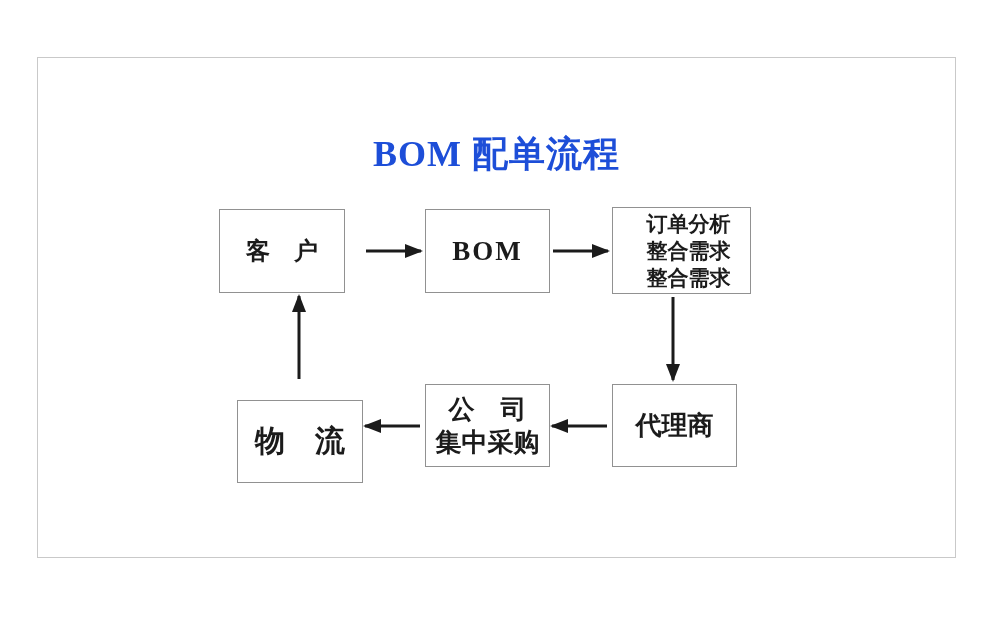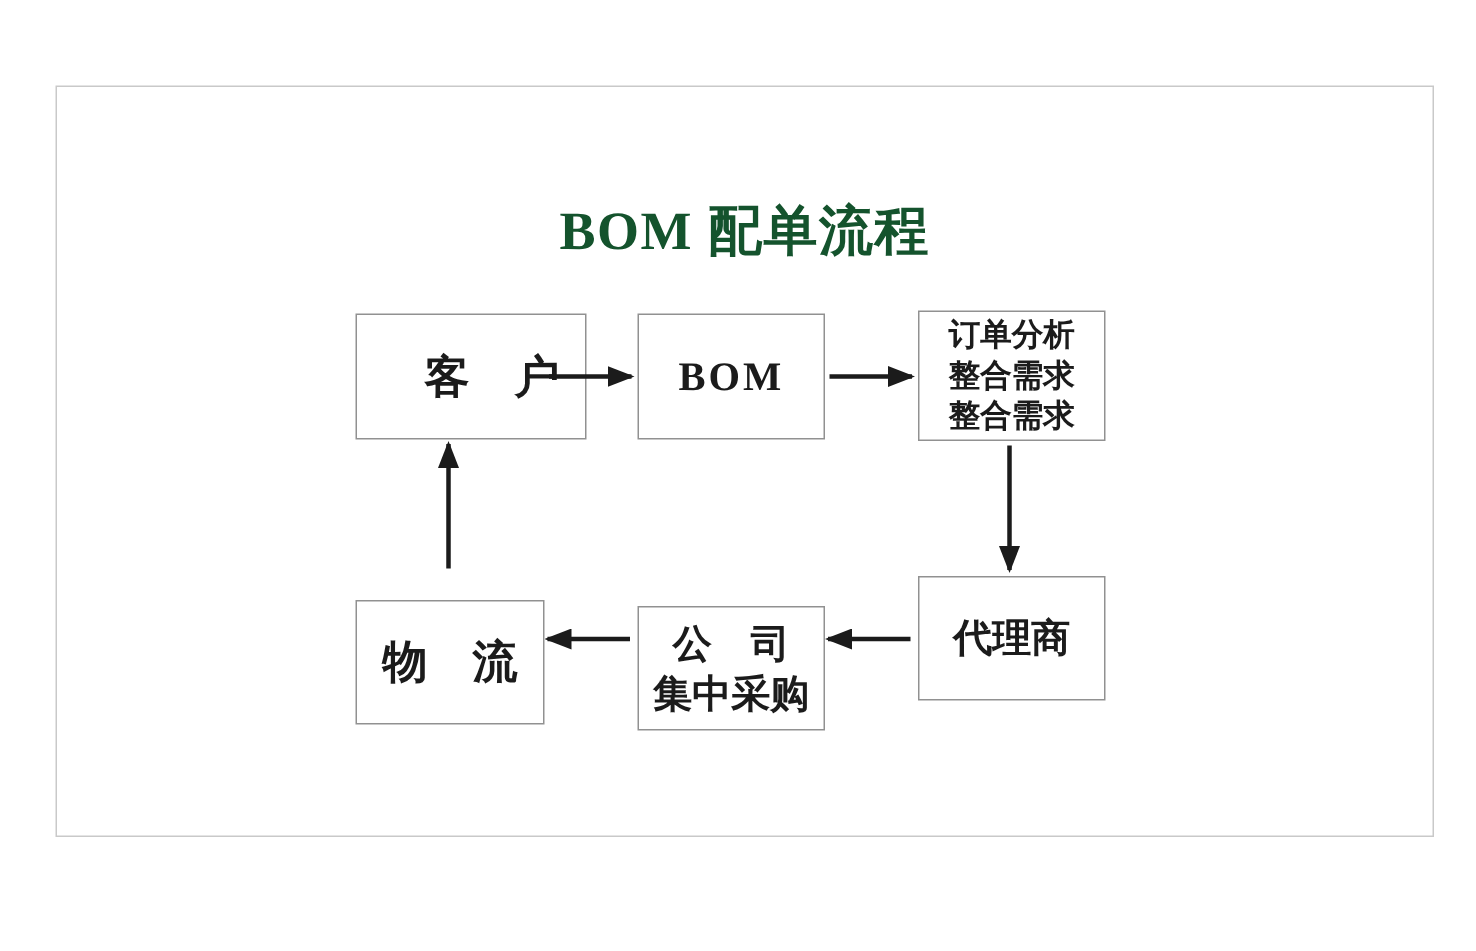--- a/index.html
+++ b/index.html
@@ -23,43 +23,43 @@
   .title {
     position: absolute;
     left: 37px;
     top: 136px;
     width: 919px;
     text-align: center;
     font-family: "Liberation Serif", "DejaVu Serif", serif;
     font-weight: bold;
     font-size: 36px;
     line-height: 36px;
-    color: #14532d;
+    color: #1d4ed8;
     letter-spacing: 1px;
   }
   .node {
     position: absolute;
     border: 1.5px solid #919191;
     background: #ffffff;
     display: flex;
     flex-direction: column;
     align-items: center;
     justify-content: center;
     color: #1b1b1b;
     font-weight: bold;
     text-align: center;
   }
   .node span { display: block; }
 
-  .node-customer   { left: 237px; top: 209px; width: 124px; height: 82px; font-size: 30px; padding-left: 28px; }
+  .node-customer   { left: 219px; top: 209px; width: 124px; height: 82px; font-size: 24px; }
   .node-bom-list   { left: 425px; top: 209px; width: 123px; height: 82px; font-size: 27px; line-height: 34px; gap: 37px; }
   .node-bom-list .latin-line { font-family: "Liberation Serif", "DejaVu Serif", serif; letter-spacing: 2px; }
-  .node-order-analysis { left: 612px; top: 207px; width: 123px; height: 85px; font-size: 21px; line-height: 27px; }
+  .node-order-analysis { left: 612px; top: 207px; width: 123px; height: 85px; font-size: 21px; line-height: 27px; padding-left: 14px; }
   .node-factory-agent  { left: 612px; top: 384px; width: 123px; height: 81px; font-size: 26px; line-height: 33px; }
-  .node-warehouse      { left: 425px; top: 404px; width: 123px; height: 81px; font-size: 26px; line-height: 33px; }
+  .node-warehouse      { left: 425px; top: 384px; width: 123px; height: 81px; font-size: 26px; line-height: 33px; }
   .node-logistics      { left: 237px; top: 400px; width: 124px; height: 81px; font-size: 30px; }
 
   .arrows {
     position: absolute;
     left: 0; top: 0;
     width: 984px;
     height: 634px;
     pointer-events: none;
   }
 </style>

